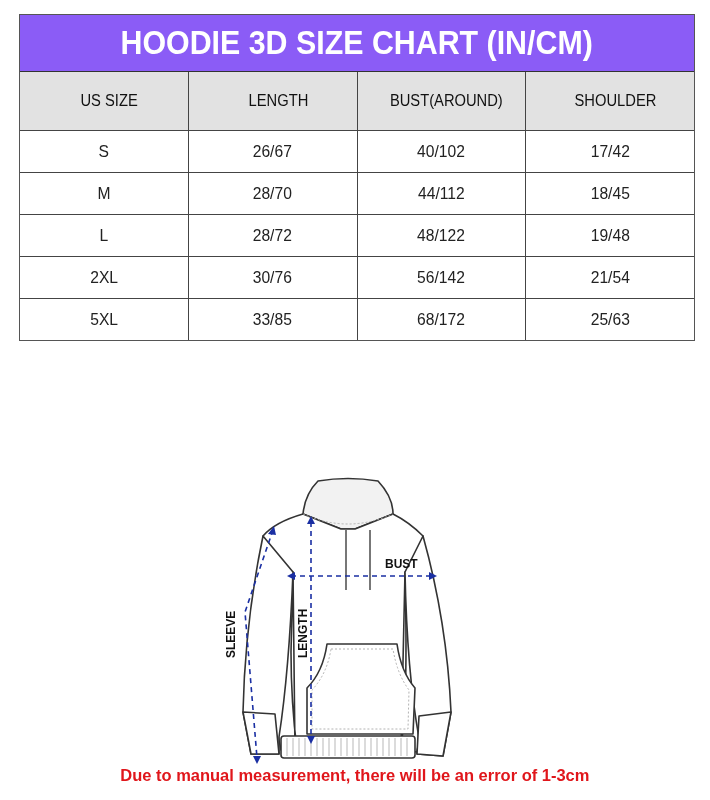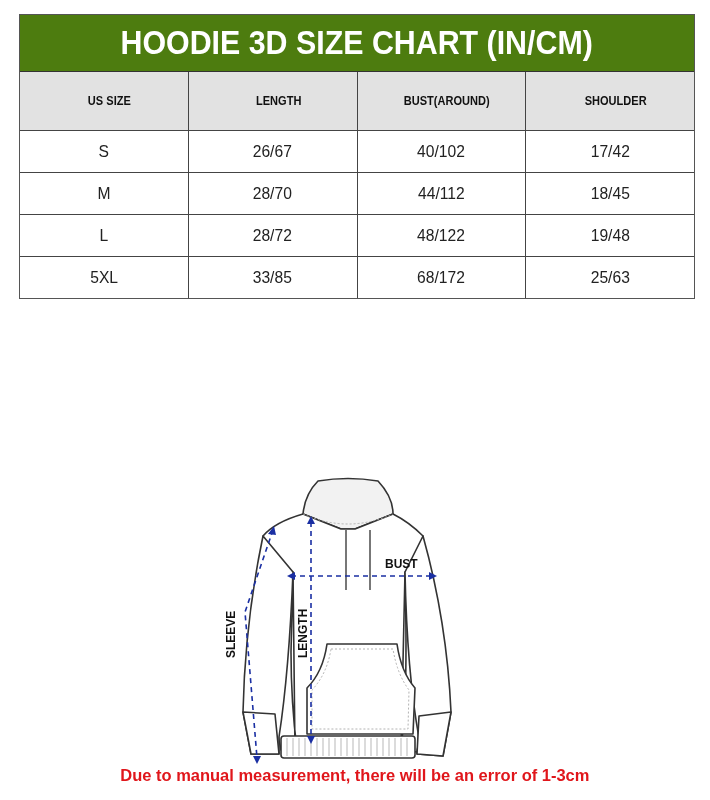--- a/index.html
+++ b/index.html
@@ -1,27 +1,27 @@
 <!DOCTYPE html>
 <html><head>
 <meta charset="utf-8">
 <style>
   html, body { margin: 0; padding: 0; background: #ffffff; }
   body { width: 710px; height: 800px; position: relative; overflow: hidden; font-family: "Liberation Sans", sans-serif; }
   .chart { position: absolute; left: 19px; top: 14px; width: 676px; border: 1px solid #555; box-sizing: border-box; }
-  .title { background: #4d7c0f; color: #fff; height: 56px; display: flex; align-items: center; justify-content: center;
+  .title { background: #8b5cf6; color: #fff; height: 56px; display: flex; align-items: center; justify-content: center;
            font-weight: bold; font-size: 33px; letter-spacing: 0px; border-bottom: 1px solid #333; transform-origin: center; }
   .title span { display: inline-block; transform: scaleX(0.92); }
   table { border-collapse: collapse; width: 100%; table-layout: fixed; }
   th, td { border: 1px solid #444; text-align: center; }
   tr:first-child th { border-top: none; }
   th:first-child, td:first-child { border-left: none; }
   th:last-child, td:last-child { border-right: none; }
   tr:last-child td { border-bottom: none; }
-  th { background: #e2e2e2; height: 56px; font-weight: bold; font-size: 12px; color: #111; padding-left: 12px; }
+  th { background: #e2e2e2; height: 56px; font-weight: normal; font-size: 16px; color: #111; padding-left: 12px; }
   td { height: 39px; font-size: 17px; color: #222; }
   th span, td span { display: inline-block; transform: scaleX(0.92); }
   .diagram { position: absolute; left: 215px; top: 472px; width: 260px; height: 300px; }
   .note { position: absolute; left: 0; width: 710px; top: 766px; text-align: center; color: #e0161b; font-weight: bold; font-size: 17px; }
   .note span { display: inline-block; transform: scaleX(0.97); }
 </style>
 </head>
 <body>
 
 <div class="chart">
@@ -48,20 +48,26 @@
         <td><span>M</span></td>
         <td><span>28/70</span></td>
         <td><span>44/112</span></td>
         <td><span>18/45</span></td>
       </tr>
       <tr>
         <td><span>L</span></td>
         <td><span>28/72</span></td>
         <td><span>48/122</span></td>
         <td><span>19/48</span></td>
+      </tr>
+      <tr>
+        <td><span>2XL</span></td>
+        <td><span>30/76</span></td>
+        <td><span>56/142</span></td>
+        <td><span>21/54</span></td>
       </tr>
       <tr>
         <td><span>5XL</span></td>
         <td><span>33/85</span></td>
         <td><span>68/172</span></td>
         <td><span>25/63</span></td>
       </tr>
     </tbody>
   </table>
 </div>

